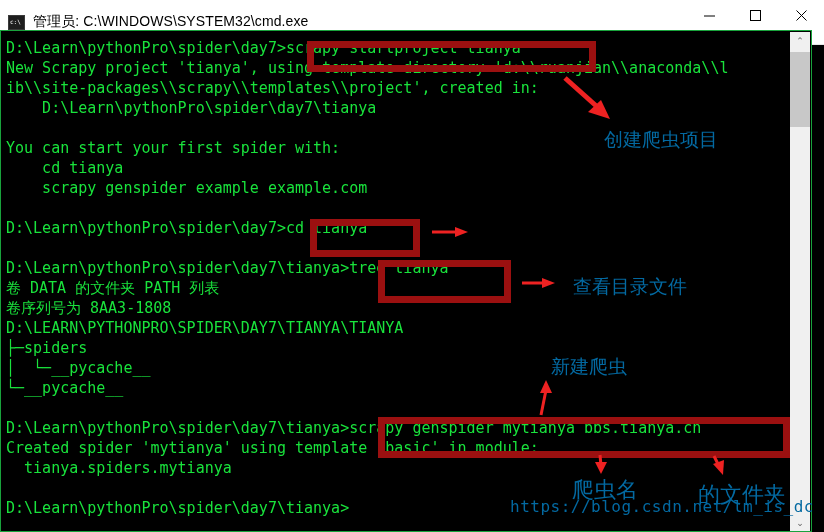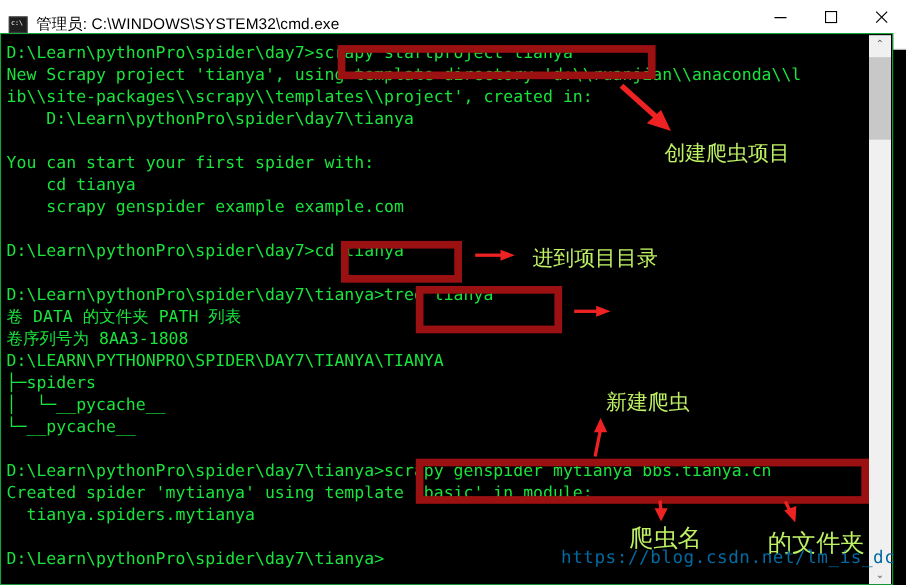--- a/index.html
+++ b/index.html
@@ -145,21 +145,21 @@
     height: 532px;
     pointer-events: none;
   }
   .hl-box {
     position: absolute;
     border: 7px solid #9b1010;
     box-sizing: border-box;
   }
   .anno-label {
     position: absolute;
-    color: #bef264;
+    color: #0369a1;
     font-family: "DejaVu Sans", "Liberation Sans", sans-serif;
     font-size: 19px;
     line-height: 22px;
     white-space: nowrap;
   }
   .anno-label.small {
     font-size: 22px;
   }
   .watermark {
     position: absolute;
@@ -222,26 +222,26 @@
     <svg class="arrow" style="left:0; top:0;" width="824" height="532">
       <line x1="565" y1="78" x2="603" y2="112" stroke="#ee2222" stroke-width="5"></line>
       <polygon points="610,119 588,112 601,100" fill="#ee2222"></polygon>
     </svg>
     <div class="anno-label" style="left:604px; top:128px;">创建爬虫项目</div>
 
     <svg class="arrow" style="left:0; top:0;" width="824" height="532">
       <line x1="432" y1="232" x2="458" y2="232" stroke="#ee2222" stroke-width="3"></line>
       <polygon points="468,232 455,227 455,237" fill="#ee2222"></polygon>
     </svg>
-    <div class="anno-label" style="left:484px; top:224px;">进到项目目录</div>
 
     <svg class="arrow" style="left:0; top:0;" width="824" height="532">
       <line x1="522" y1="283" x2="545" y2="283" stroke="#ee2222" stroke-width="3"></line>
       <polygon points="555,283 542,278 542,288" fill="#ee2222"></polygon>
     </svg>
+    <div class="anno-label" style="left:573px; top:275px;">查看目录文件</div>
 
     <svg class="arrow" style="left:0; top:0;" width="824" height="532">
       <line x1="541" y1="415" x2="546" y2="390" stroke="#ee2222" stroke-width="3"></line>
       <polygon points="546,380 540,393 552,393" fill="#ee2222"></polygon>
     </svg>
     <div class="anno-label" style="left:551px; top:355px;text-align:right;">新建爬虫</div>
 
     <svg class="arrow" style="left:0; top:0;" width="824" height="532">
       <line x1="600" y1="455" x2="601" y2="466" stroke="#ee2222" stroke-width="3"></line>
       <polygon points="601,474 595,462 607,462" fill="#ee2222"></polygon>

